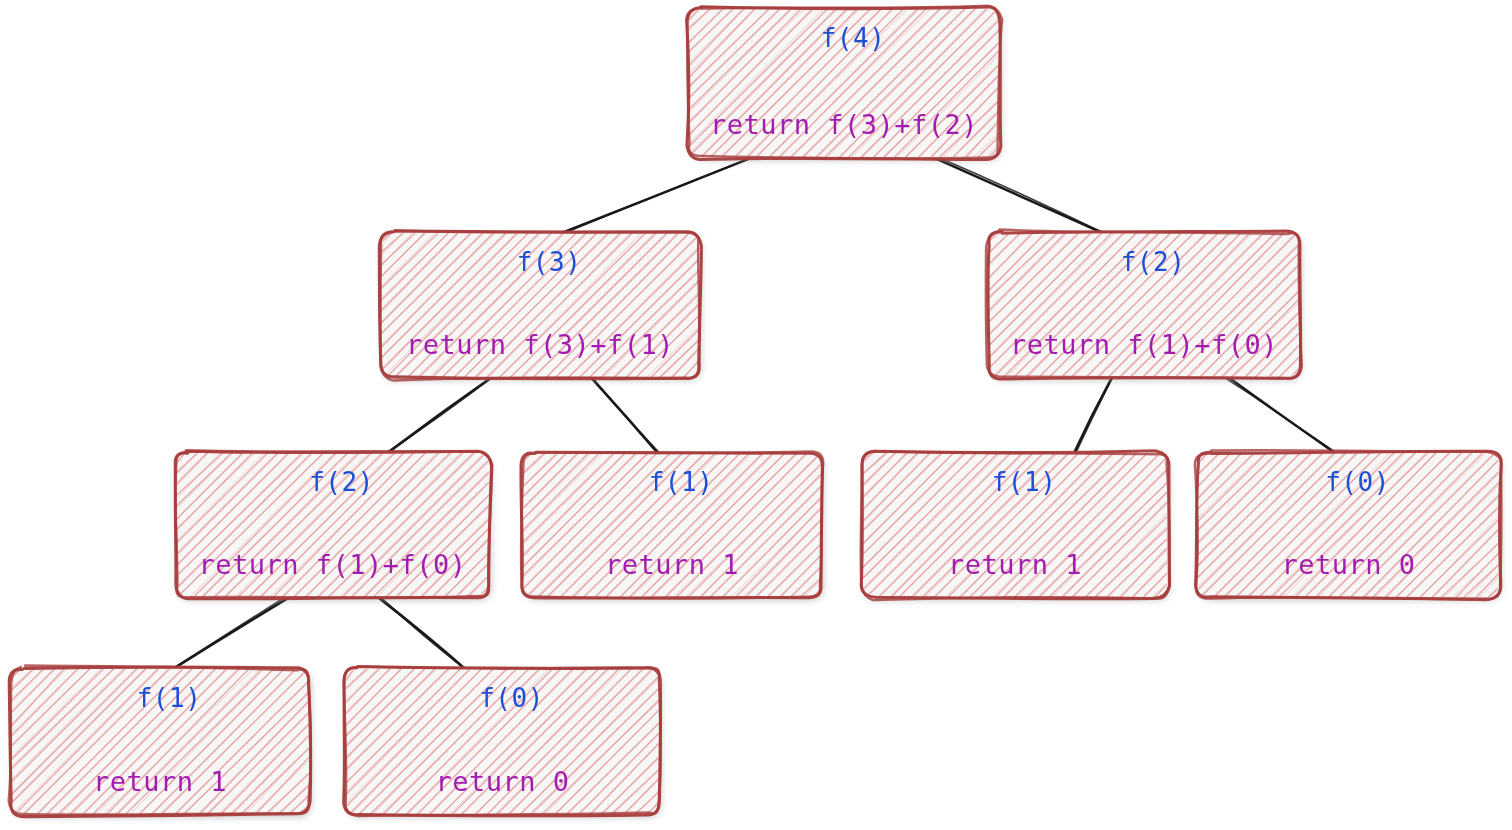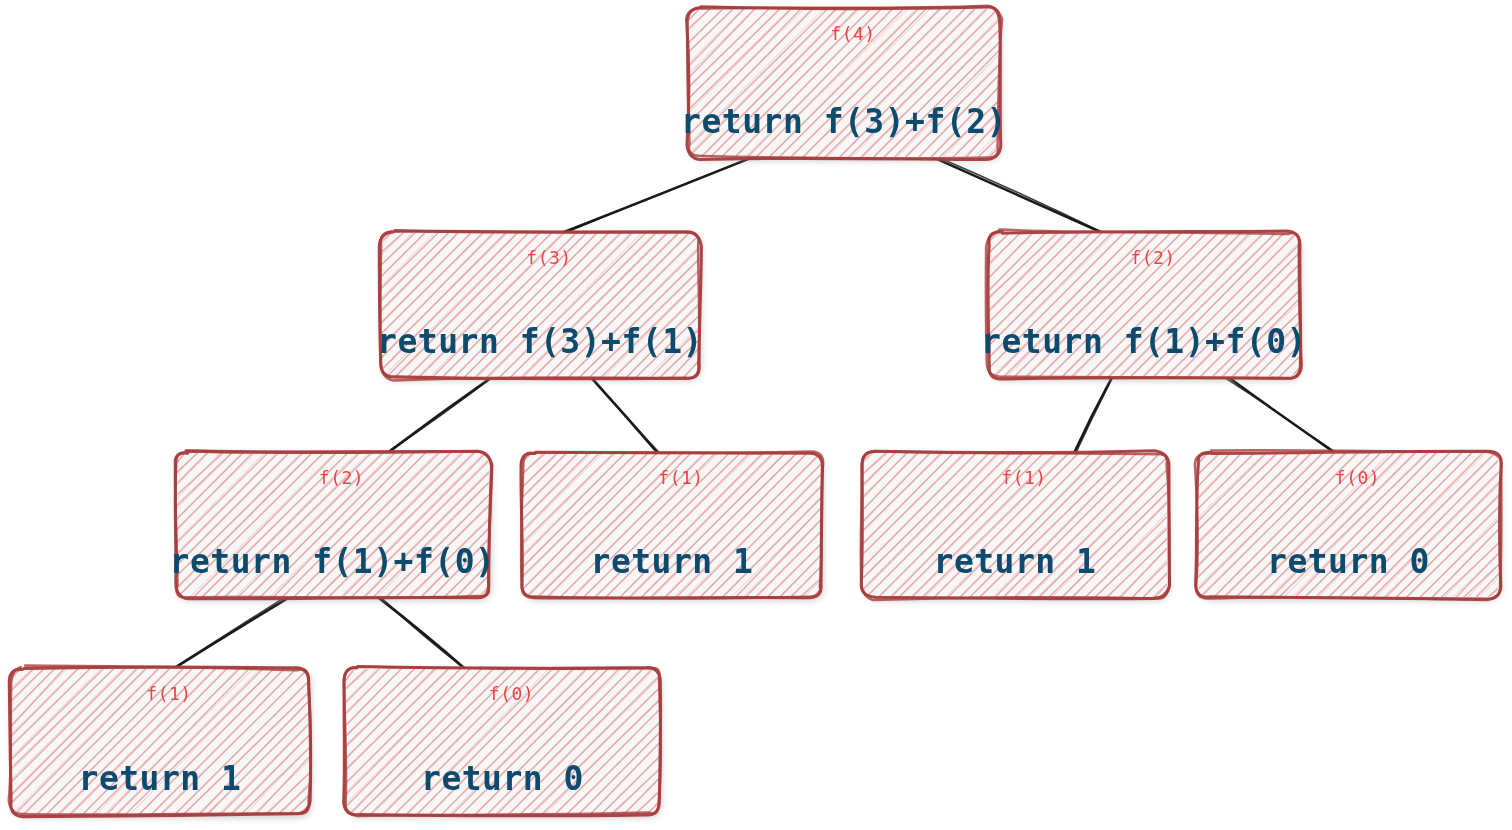--- a/index.html
+++ b/index.html
@@ -53,35 +53,34 @@
     display: flex;
     flex-direction: column;
     justify-content: space-between;
     align-items: center;
     padding: 17px 14px 20px 14px;
     box-sizing: border-box;
     pointer-events: none;
   }
   .node-title {
     font-family: "DejaVu Sans Mono", "Liberation Mono", monospace;
-    font-size: 18px;
+    font-size: 26px;
     line-height: 1;
-    color: #ef4444;
+    color: #1d4ed8;
     letter-spacing: 0.5px;
     white-space: nowrap;
     margin-left: 18px;
   }
   .node-body {
     font-family: "DejaVu Sans Mono", "Liberation Mono", monospace;
-    font-size: 33px;
+    font-size: 27px;
     line-height: 1;
-    color: #0c4a6e;
+    color: #a21caf;
     letter-spacing: 0.5px;
     white-space: nowrap;
-    font-weight: bold;
   }
 </style>
 </head>
 <body>
 
 <div id="canvas">
   <svg id="edge-layer" viewBox="0 0 1512 830" xmlns="http://www.w3.org/2000/svg">
       <g>
         <path d="M 749.7774327341467 158.3995143160224 Q 654.0606307124347 196.8564910466969 560.344585935399 233.48182867094874" fill="none" stroke="#1a1a1a" stroke-width="2.6" stroke-linecap="round" stroke-opacity="1"></path>
         <path d="M 748.5837136119138 159.102502000425 Q 655.1767904074211 195.41764854595064 559.7448885489721 235.01460886765273" fill="none" stroke="#1a1a1a" stroke-width="1.6" stroke-linecap="round" stroke-opacity="0.85"></path>

